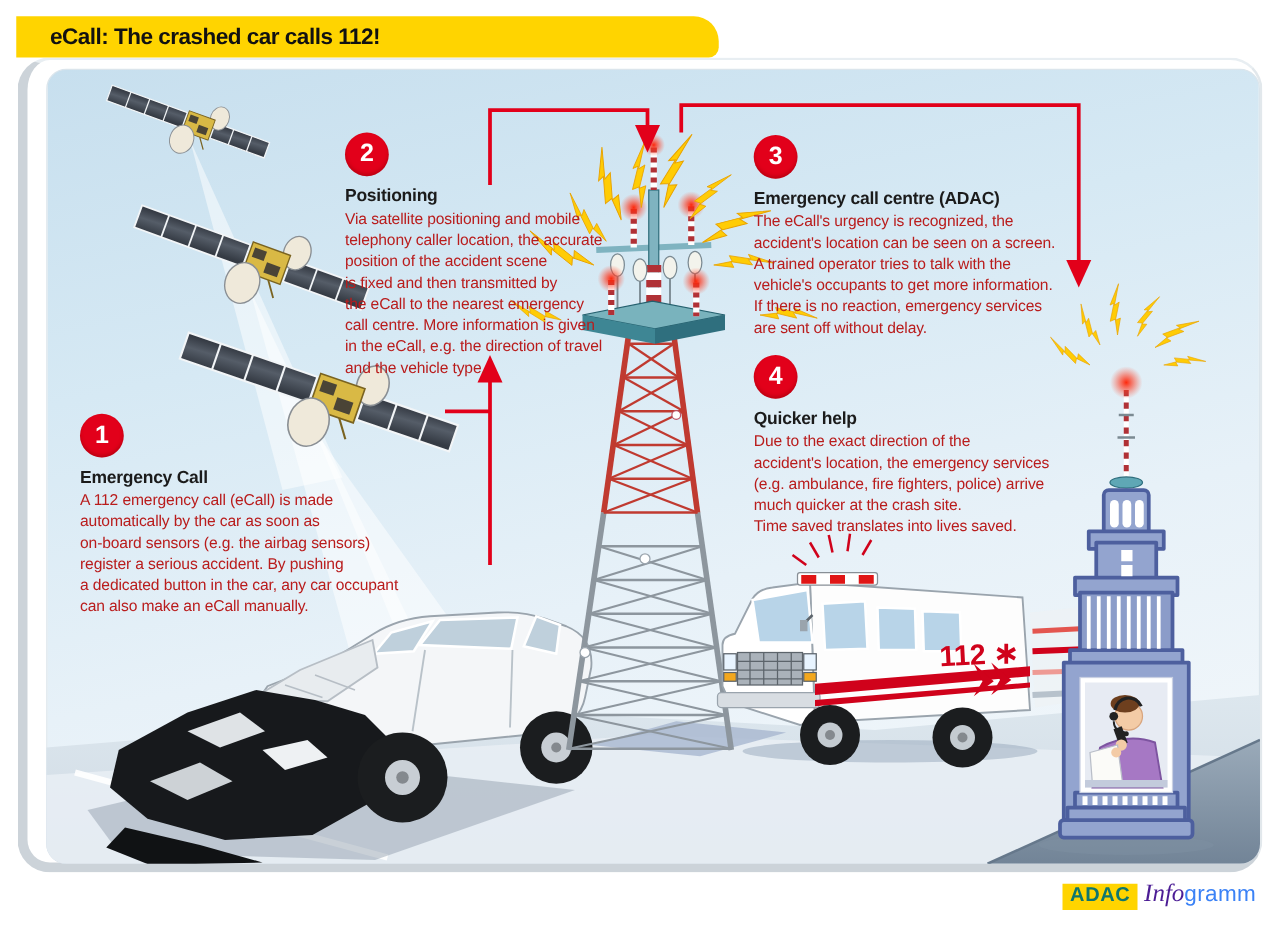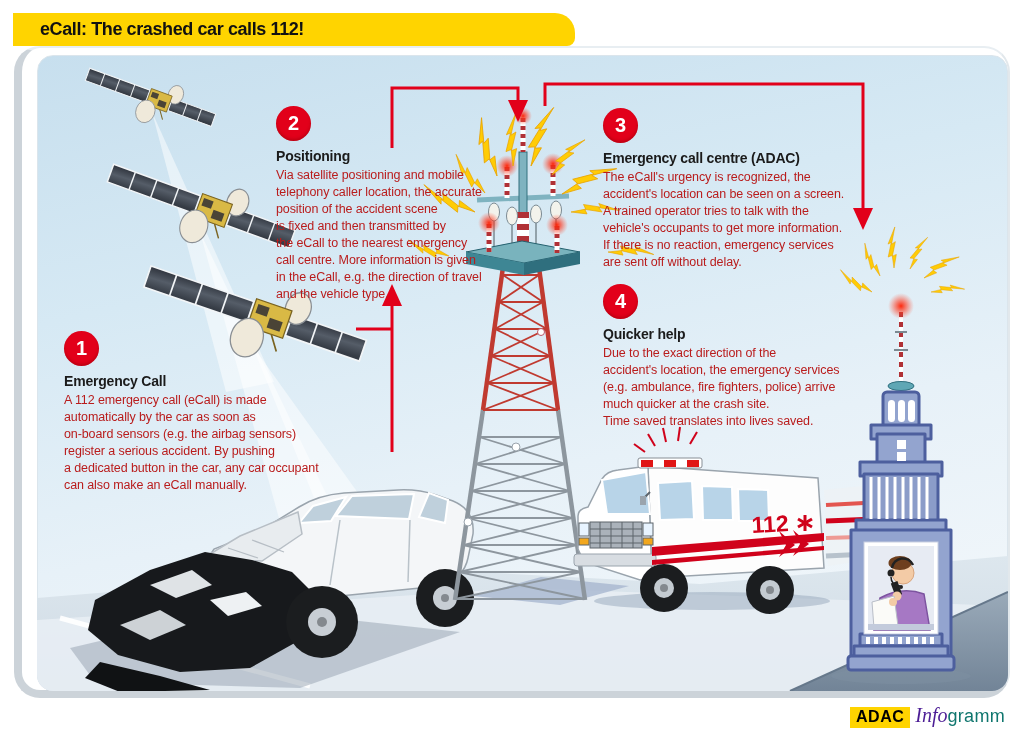--- a/index.html
+++ b/index.html
@@ -38,25 +38,25 @@
   .step-body{font-size:12.5px;line-height:17px;white-space:pre-line;letter-spacing:-0.1px;color:#b91c1c;}
   #step-1{left:64px;top:331px;width:330px;}
   #step-2{left:276px;top:106px;width:215px;}
   #step-3{left:603px;top:108px;width:290px;}
   #step-4{left:603px;top:284px;width:280px;}
   .footer{
     position:absolute;left:0;top:704px;width:1005px;z-index:5;
     display:flex;justify-content:flex-end;align-items:baseline;gap:5px;
   }
   .adac-badge{
-    background:#ffd400;color:#000000;font-weight:bold;font-size:16px;
+    background:#ffd400;color:#0f766e;font-weight:bold;font-size:16px;
     padding:1px 6px 2px 6px;letter-spacing:0.5px;
   }
   .info-italic{font-family:"Liberation Serif",serif;font-style:italic;font-size:20px;color:#4c1d95;}
-  .info-rest{font-size:18px;color:#0f766e;letter-spacing:0.3px;}
+  .info-rest{font-size:18px;color:#3b82f6;letter-spacing:0.3px;}
 </style>
 </head>
 <body>
 
 <div class="outer-frame"></div>
 <div class="panel"></div>
 
 <svg class="art" width="1024" height="743" viewBox="0 0 1024 743">
   <defs>
     <clipPath id="panelClip">

